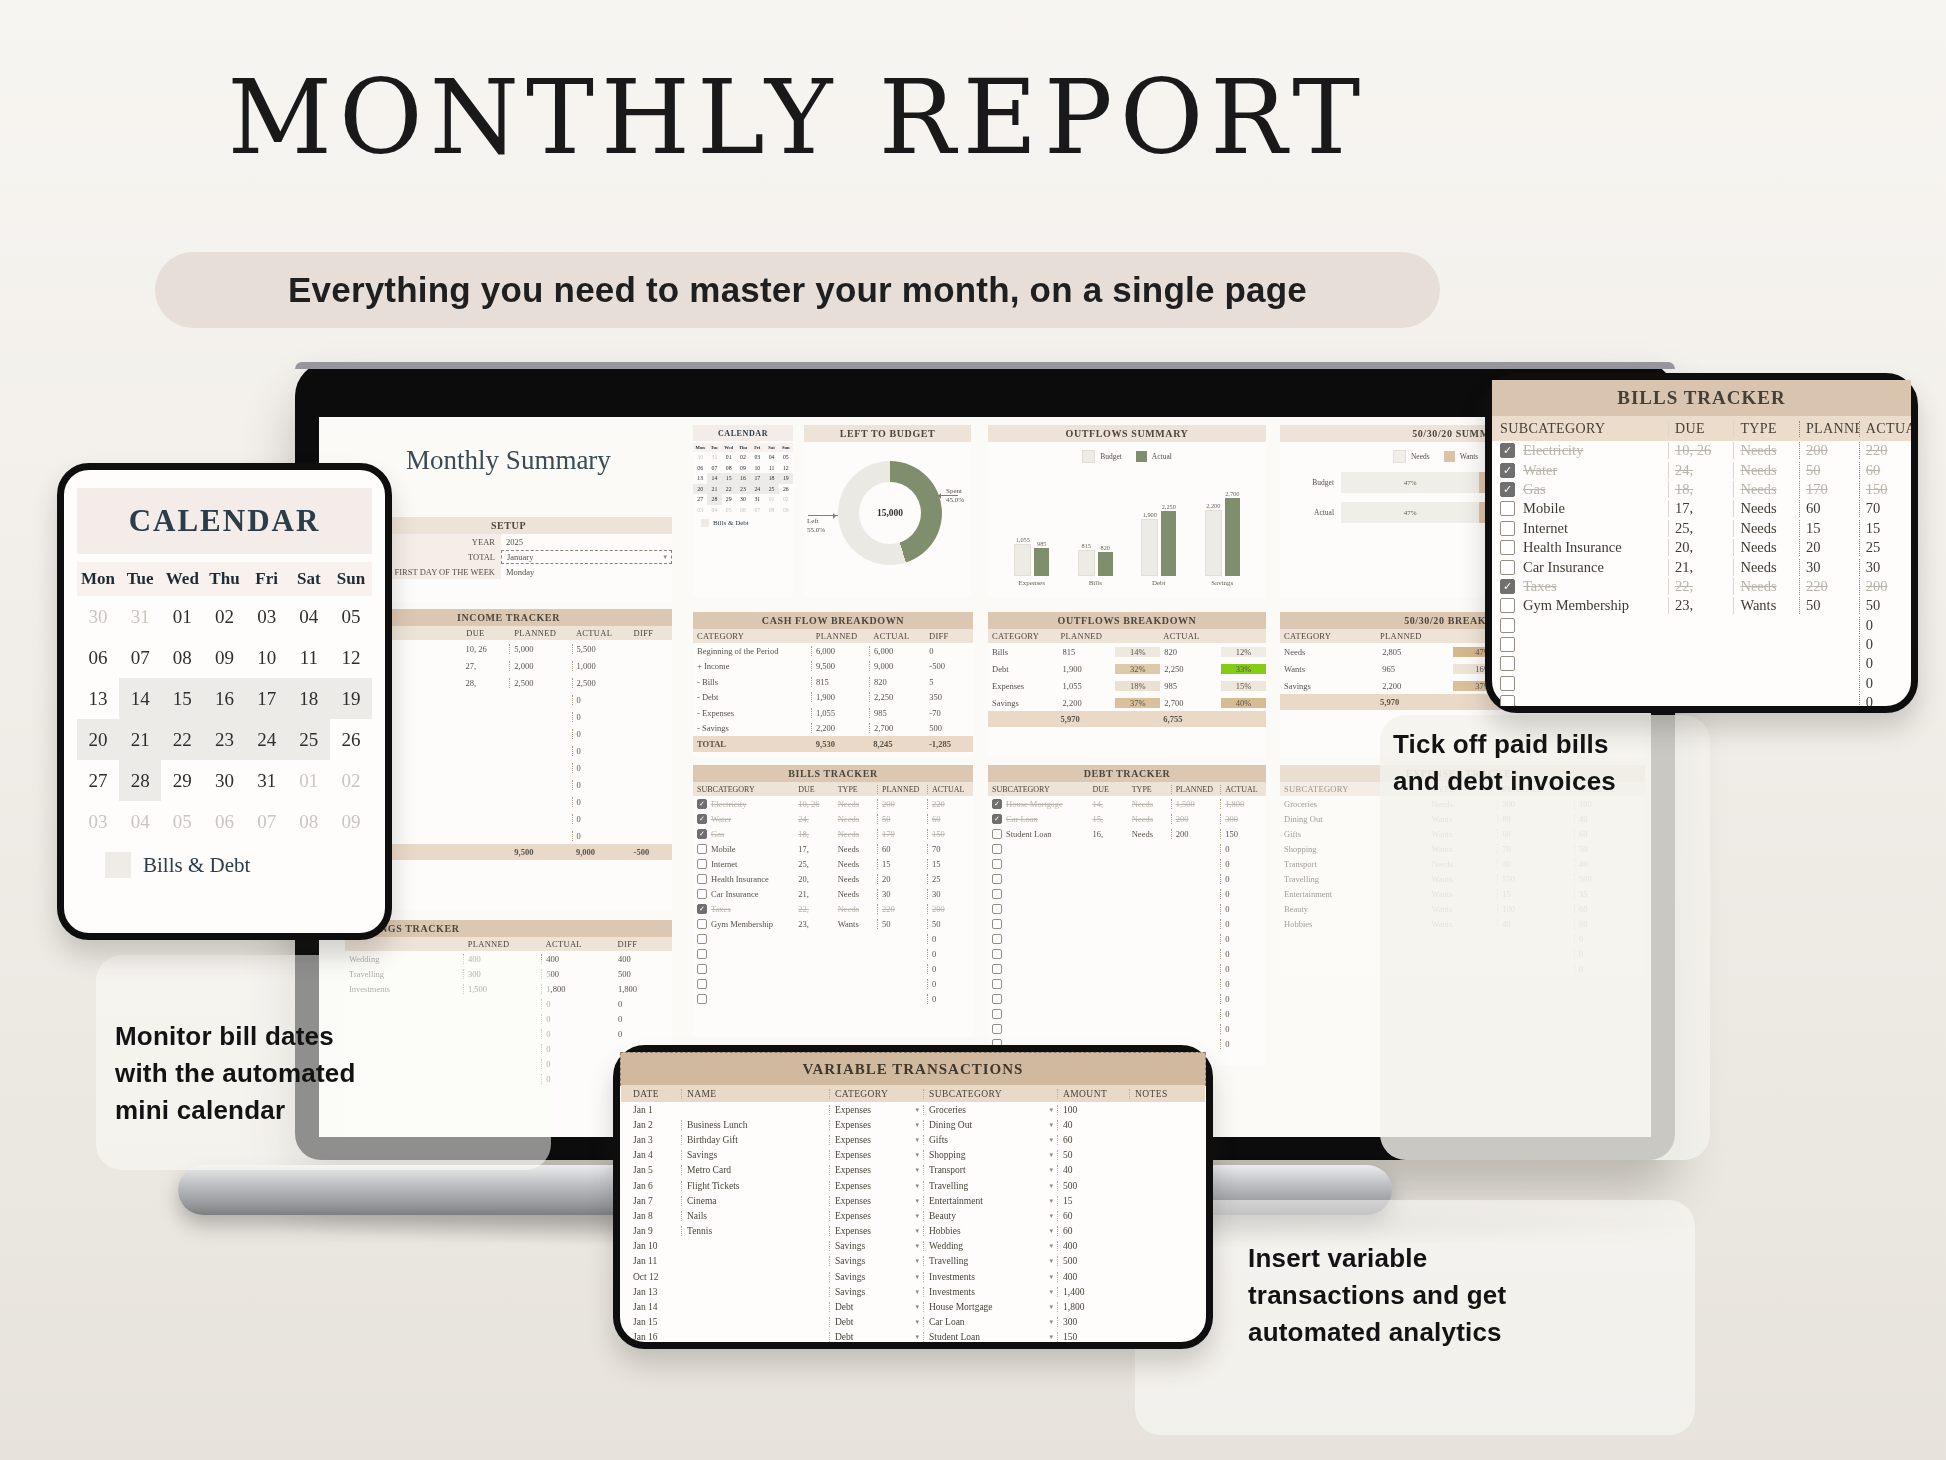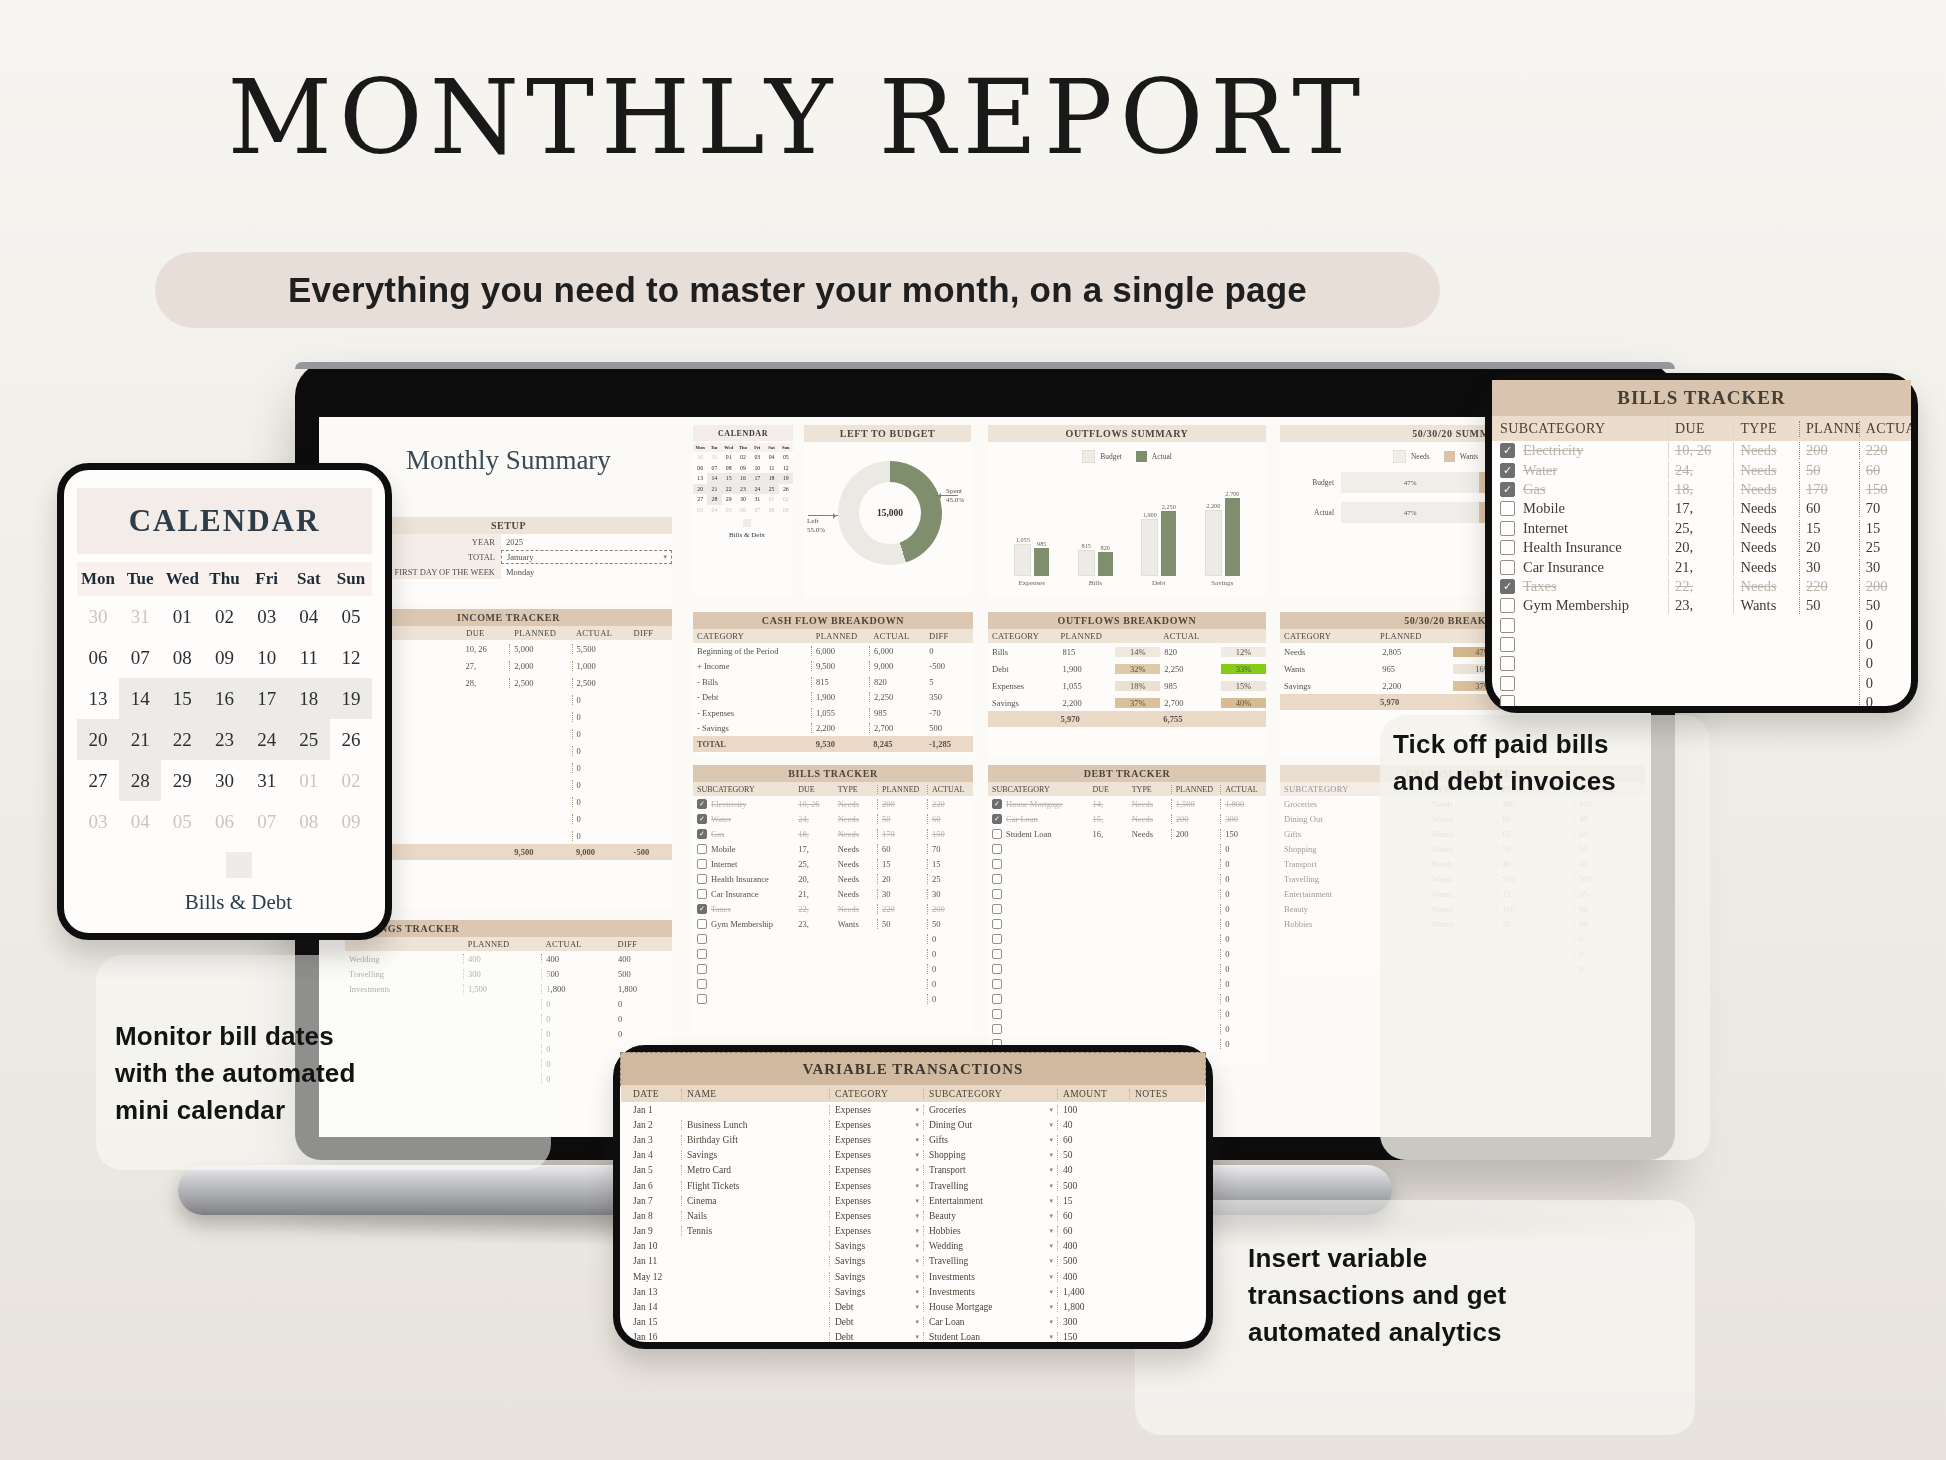--- a/index.html
+++ b/index.html
@@ -36,21 +36,21 @@
   .cal-card{left:57px;top:463px;width:321px;height:463px;z-index:5;padding:0;}
   .cal-inner{position:absolute;inset:10px 13px;}
   .cal-title{margin-top:8px;height:66px;background:#f3ece8;display:flex;align-items:center;justify-content:center;
     font-family:"Liberation Serif",serif;font-size:31px;font-weight:700;color:#2c3c48;letter-spacing:2px;}
   .cal-grid{display:grid;grid-template-columns:repeat(7,1fr);margin-top:8px;}
   .cal-grid .cday{height:41px;display:flex;align-items:center;justify-content:center;
     font-family:"Liberation Serif",serif;font-size:19px;color:#2e2e30;}
   .cal-grid .wk{font-weight:700;color:#1d2b36;background:#f8f1ed;font-size:17px;height:34px;}
   .cal-grid .mut{color:#c9c6c0;}
   .cal-grid .hl{background:#edebe7;}
-  .cal-legend{display:flex;align-items:center;gap:12px;margin:10px 0 0 28px;flex-direction:column;}
+  .cal-legend{display:flex;align-items:center;gap:12px;margin:10px 0 0 28px;}
   .cal-legend .sw{width:26px;height:26px;background:#efece8;}
   .cal-legend .lt{font-family:"Liberation Serif",serif;font-size:21px;color:#2c3c48;}
   
   .bills-card{left:1485px;top:373px;width:419px;height:326px;z-index:4;}
   .bills-card .hdr{margin:0;height:36px;background:#d9c5af;display:flex;align-items:center;justify-content:center;
     font-family:"Liberation Serif",serif;font-size:19px;font-weight:700;color:#453f36;letter-spacing:1px;}
   .tbl{position:absolute;left:0;right:0;top:36px;bottom:0;overflow:hidden;}
   
   .trow{display:flex;align-items:center;}
   .trow .tc{overflow:hidden;white-space:nowrap;}
@@ -1477,21 +1477,21 @@
             <span class="dd">▾</span>
           </div>
           <div class="tc tx-c3">
             <span>Travelling</span>
             <span class="dd">▾</span>
           </div>
           <div class="tc tx-c4"><span>500</span></div>
           <div class="tc tx-c5"><span></span></div>
         </div>
         <div class="txrow">
-          <div class="tc tx-c0"><span>May 12</span></div>
+          <div class="tc tx-c0"><span>Oct 12</span></div>
           <div class="tc tx-c1"><span></span></div>
           <div class="tc tx-c2">
             <span>Savings</span>
             <span class="dd">▾</span>
           </div>
           <div class="tc tx-c3">
             <span>Investments</span>
             <span class="dd">▾</span>
           </div>
           <div class="tc tx-c4"><span>400</span></div>

